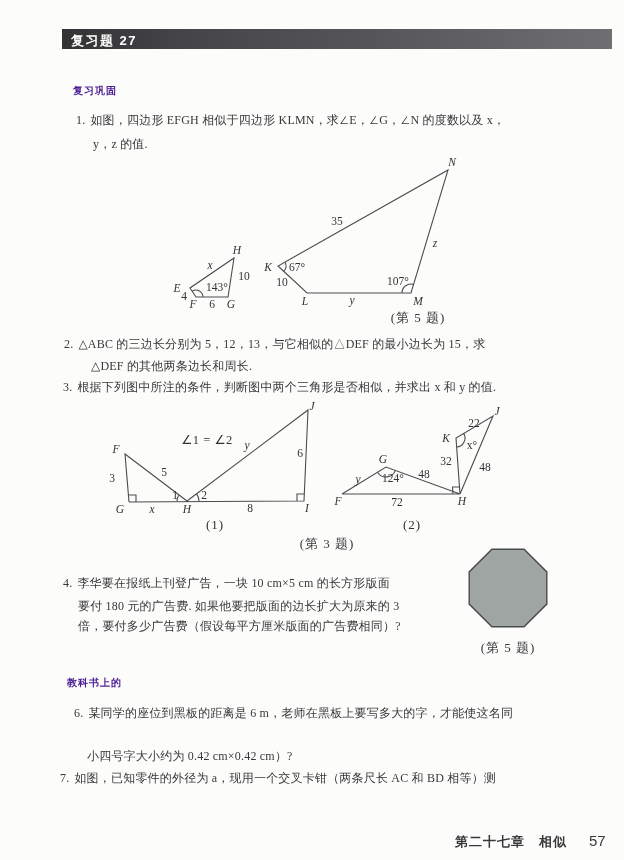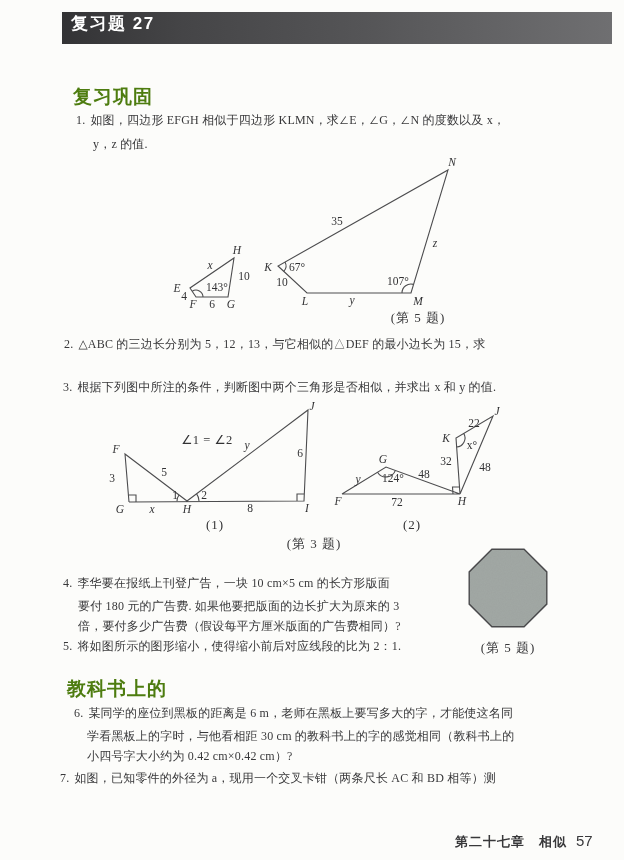--- a/index.html
+++ b/index.html
@@ -1,35 +1,35 @@
 <!DOCTYPE html>
 <html><head>
 <meta charset="utf-8">
 <style>
   html,body{margin:0;padding:0;background:#e8e8e6;}
   .page{position:relative;width:624px;height:860px;margin:0 auto;background:#fcfcfa;
         font-family:"Liberation Serif",serif;color:#38383a;overflow:hidden;}
-  .band{position:absolute;left:62px;top:12px;width:550px;height:32px;box-sizing:border-box;
+  .band{position:absolute;left:62px;top:29px;width:550px;height:20px;box-sizing:border-box;
         background:linear-gradient(90deg,#333335 0%,#454547 22%,#555557 55%,#656567 82%,#6f6f71 100%);
-        color:#fff;font-family:"Liberation Sans",sans-serif;font-weight:bold;font-size:17px;
+        color:#fff;font-family:"Liberation Sans",sans-serif;font-weight:bold;font-size:13px;
         line-height:24px;padding-left:9px;letter-spacing:1.5px;}
   .h-sec{position:absolute;font-family:Liberation Mono, monospace;font-weight:bold;
-         font-size:19px;color:#4d7c0f;letter-spacing:1px;white-space:nowrap;}
+         font-size:10px;color:#4c1d95;letter-spacing:1px;white-space:nowrap;}
   .tl{position:absolute;font-size:12px;letter-spacing:0.2px;white-space:nowrap;}
   .num{display:inline-block;margin-right:5px;}
   .cap{position:absolute;transform:translateX(-50%);font-size:13px;letter-spacing:1px;white-space:nowrap;}
   .figsvg{position:absolute;overflow:visible;}
   .figsvg path,.figsvg polygon,.figsvg polyline{fill:none;stroke:#4c4c4e;stroke-width:1.1;}
   .figsvg text{font-size:11.5px;font-family:"Liberation Serif",serif;fill:#323234;text-anchor:middle;}
   .figsvg text.it{font-style:italic;}
   .figsvg text.cond{font-size:12.5px;letter-spacing:0.5px;}
   .figsvg text.scap{font-size:13px;letter-spacing:1px;}
   .footer{position:absolute;left:455px;top:832px;font-size:13px;white-space:nowrap;}
   .footer .chap{font-weight:bold;letter-spacing:1px;}
-  .footer .pg{font-family:"Liberation Sans",sans-serif;font-size:15px;margin-left:9px;}
+  .footer .pg{font-family:"Liberation Sans",sans-serif;font-size:15px;margin-left:22px;}
 </style>
 </head>
 <body>
 
 <div class="page">
 
   <div class="band">
     <span>复习题 27</span>
   </div>
 
@@ -64,20 +64,21 @@
       <text class="it" x="295" y="97">z</text>
       <text x="157" y="121">67°</text>
       <text x="142" y="136">10</text>
       <text class="it" x="212" y="154">y</text>
       <text x="258" y="135">107°</text>
     </g>
   </svg>
   <div class="cap" style="left:418px;top:309px">(第 5 题)</div>
 
   <div class="tl" style="left:64px;top:336px"><span class="num">2.</span><span>△ABC 的三边长分别为 5，12，13，与它相似的△DEF 的最小边长为 15，求</span></div>
+  <div class="tl" style="left:91px;top:358px">△DEF 的其他两条边长和周长.</div>
 
   <div class="tl" style="left:63px;top:379px"><span class="num">3.</span><span>根据下列图中所注的条件，判断图中两个三角形是否相似，并求出 x 和 y 的值.</span></div>
 
   <svg class="figsvg" style="left:100px;top:400px" width="420" height="135" viewBox="0 0 420 135">
     <g>
       <polyline points="29,102 25,54 87,101 208,10 204,101 29,102"></polyline>
       <polyline points="29,95 36,95 36,102"></polyline>
       <polyline points="197,101 197,94 204,94"></polyline>
       <path d="M79 95 A10 10 0 0 0 77 101.2"></path>
       <path d="M99 101 A12 12 0 0 0 96.6 93.8"></path>
@@ -112,27 +113,26 @@
       <text x="293" y="82">124°</text>
       <text x="324" y="78">48</text>
       <text x="297" y="106">72</text>
       <text x="346" y="65">32</text>
       <text x="374" y="27">22</text>
       <text x="385" y="71">48</text>
       <text x="372" y="49">x°</text>
       <text class="scap" x="312" y="129">(2)</text>
     </g>
   </svg>
-  <div class="cap" style="left:314px;top:535px">(第 3 题)</div>
+  <div class="cap" style="left:327px;top:535px">(第 3 题)</div>
 
   <div class="tl" style="left:63px;top:575px"><span class="num">4.</span><span>李华要在报纸上刊登广告，一块 10 cm×5 cm 的长方形版面</span></div>
   <div class="tl" style="left:78px;top:598px">要付 180 元的广告费. 如果他要把版面的边长扩大为原来的 3</div>
   <div class="tl" style="left:78px;top:618px">倍，要付多少广告费（假设每平方厘米版面的广告费相同）?</div>
 
-  <div class="tl" style="left:63px;top:638px"><span class="num">5.</span><span>将如图所示的图形缩小，使得缩小前后对应线段的比为 2：1.</span></div>
 
   <svg class="figsvg" style="left:462px;top:542px" width="95" height="95" viewBox="0 0 95 95">
     <defs>
       <clipPath id="octclip">
         <polygon points="62.1,7.2 84.8,29.9 84.8,62.1 62.1,84.8 29.9,84.8 7.2,62.1 7.2,29.9 29.9,7.2"></polygon>
       </clipPath>
       <filter id="grain">
         <feTurbulence type="fractalNoise" baseFrequency="0.85" numOctaves="3" stitchTiles="stitch"></feTurbulence>
         <feColorMatrix type="matrix" values="0 0 0 0 0.32  0 0 0 0 0.34  0 0 0 0 0.33  0 0 0 0.55 0"></feColorMatrix>
       </filter>
@@ -141,21 +141,20 @@
     <g clip-path="url(#octclip)">
       <rect x="0" y="0" width="95" height="95" filter="url(#grain)" style="stroke:none"></rect>
     </g>
     <polygon points="62.1,7.2 84.8,29.9 84.8,62.1 62.1,84.8 29.9,84.8 7.2,62.1 7.2,29.9 29.9,7.2" style="fill:none;stroke:#4a4a4c;stroke-width:1.4"></polygon>
   </svg>
   <div class="cap" style="left:508px;top:639px">(第 5 题)</div>
 
   <div class="h-sec" style="left:67px;top:676px">教科书上的</div>
 
   <div class="tl" style="left:74px;top:705px"><span class="num">6.</span><span>某同学的座位到黑板的距离是 6 m，老师在黑板上要写多大的字，才能使这名同</span></div>
-  <div class="tl" style="left:87px;top:728px">学看黑板上的字时，与他看相距 30 cm 的教科书上的字的感觉相同（教科书上的</div>
   <div class="tl" style="left:87px;top:748px">小四号字大小约为 0.42 cm×0.42 cm）?</div>
 
   <div class="tl" style="left:60px;top:770px"><span class="num">7.</span><span>如图，已知零件的外径为 a，现用一个交叉卡钳（两条尺长 AC 和 BD 相等）测</span></div>
 
   <div class="footer">
     <span class="chap">第二十七章　相似</span><span class="pg">57</span>
   </div>
 
 </div>
 

